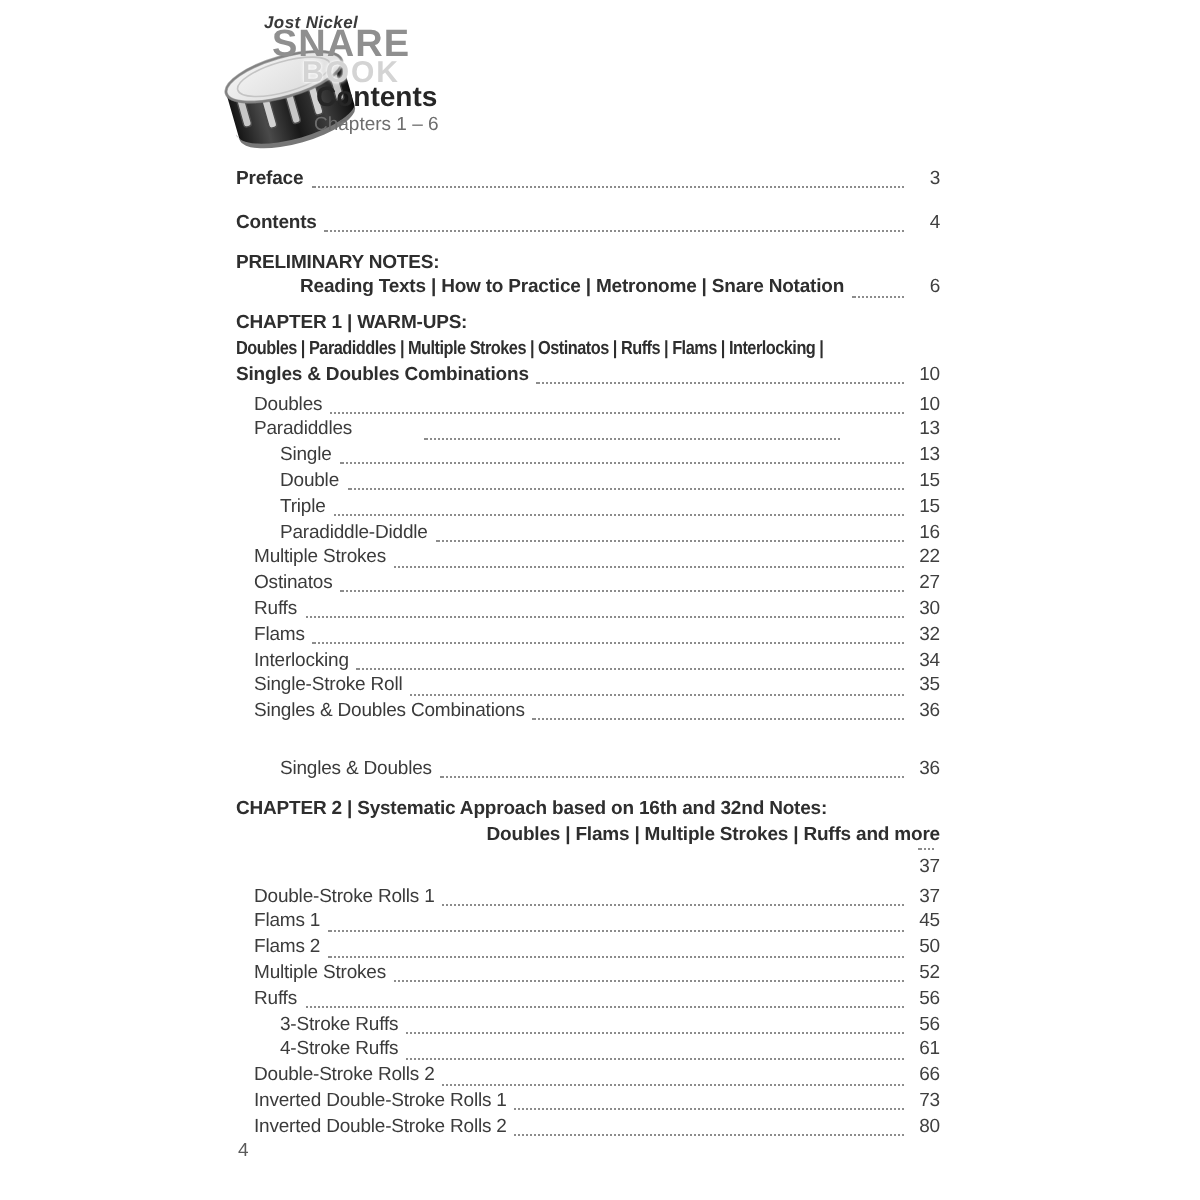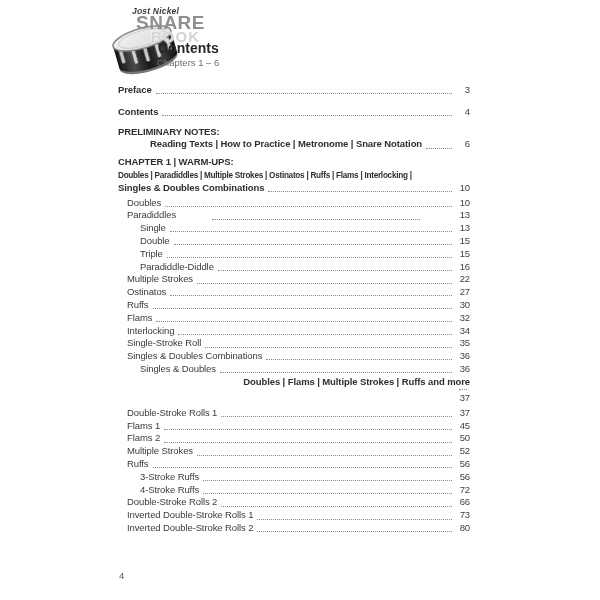--- a/index.html
+++ b/index.html
@@ -183,24 +183,27 @@
       <div class="row indent-1" style="margin-top: 0px;">
         <span class="label">Single-Stroke Roll</span>
         <span class="leader"></span>
         <span class="pagenum">35</span>
       </div>
       <div class="row indent-1" style="margin-top: 0px;">
         <span class="label">Singles &amp; Doubles Combinations</span>
         <span class="leader"></span>
         <span class="pagenum">36</span>
       </div>
-      <div class="row indent-2" style="margin-top: 0px;">
+      <div class="row indent-2" style="margin-top: 16px;">
         <span class="label">Singles &amp; Doubles</span>
         <span class="leader"></span>
         <span class="pagenum">36</span>
+      </div>
+      <div class="row indent-0 bold" style="margin-top: 7px;">
+        <span class="label">CHAPTER 2 | Systematic Approach based on 16th and 32nd Notes:</span>
       </div>
       <div class="row indent-0 bold" style="margin-top: 0px; flex-direction: column;">
         <span class="label">Doubles | Flams | Multiple Strokes | Ruffs and more</span>
         <span class="leader"></span>
         <span class="pagenum">37</span>
       </div>
       <div class="row indent-1" style="margin-top: 2px;">
         <span class="label">Double-Stroke Rolls 1</span>
         <span class="leader"></span>
         <span class="pagenum">37</span>
@@ -226,21 +229,21 @@
         <span class="pagenum">56</span>
       </div>
       <div class="row indent-2" style="margin-top: 0px;">
         <span class="label">3-Stroke Ruffs</span>
         <span class="leader"></span>
         <span class="pagenum">56</span>
       </div>
       <div class="row indent-2" style="margin-top: 0px;">
         <span class="label">4-Stroke Ruffs</span>
         <span class="leader"></span>
-        <span class="pagenum">72</span>
+        <span class="pagenum">61</span>
       </div>
       <div class="row indent-1" style="margin-top: 0px;">
         <span class="label">Double-Stroke Rolls 2</span>
         <span class="leader"></span>
         <span class="pagenum">66</span>
       </div>
       <div class="row indent-1" style="margin-top: 0px;">
         <span class="label">Inverted Double-Stroke Rolls 1</span>
         <span class="leader"></span>
         <span class="pagenum">73</span>

